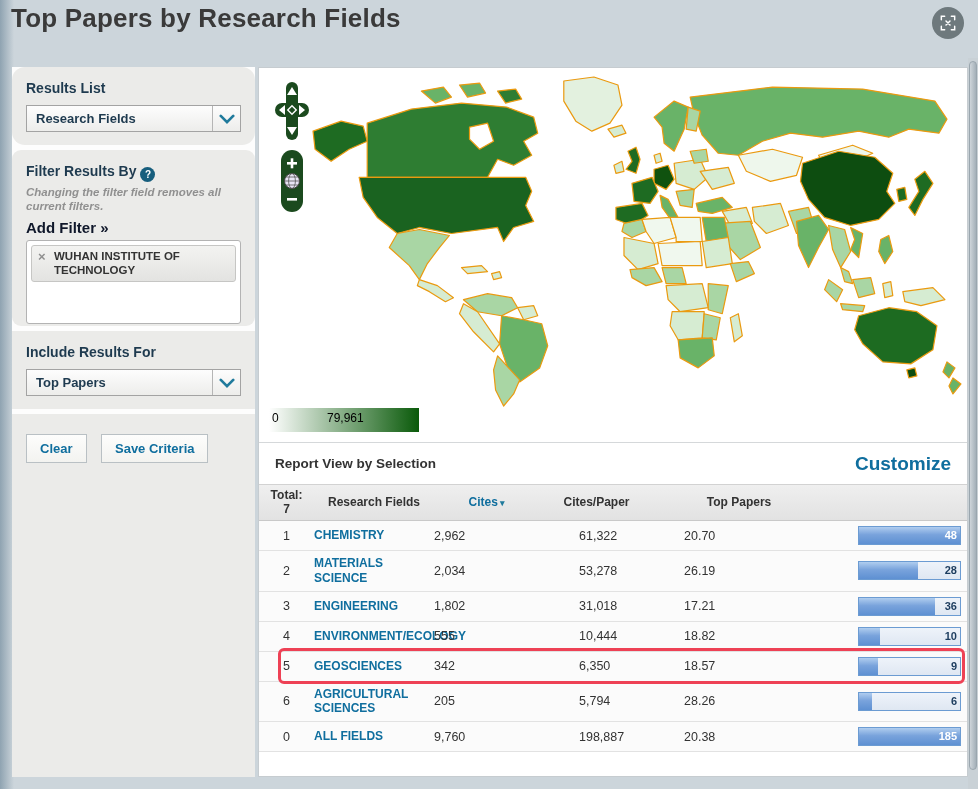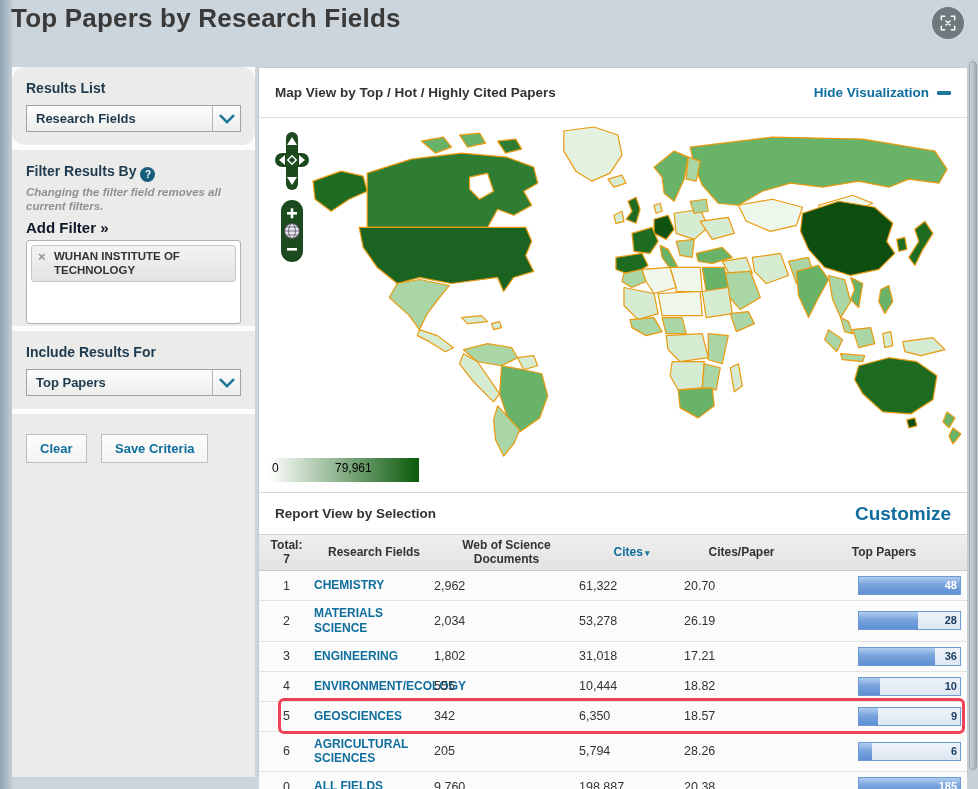--- a/index.html
+++ b/index.html
@@ -16,21 +16,21 @@
 
   
   .sidebar { position:absolute; left:12px; top:67px; width:243px; bottom:12px;
              background:#fdfdfd; display:flex; flex-direction:column; gap:5px; }
   .side-sec { background:#ebebe9; padding:13px 14px; }
   .side-sec h3 { font-size:14px; font-weight:bold; color:#1e3a4f; margin-bottom:9px; }
   .selectbox { display:flex; align-items:center; height:27px; background:linear-gradient(#fdfdfd,#ededeb);
                border:1px solid #a3a3a3; cursor:pointer; }
   .selectbox .sel-label { flex:1; padding:0 9px; font-size:13px; font-weight:bold; color:#1e3a4f; white-space:nowrap; overflow:hidden; }
   .selectbox .sel-arrow { width:28px; height:100%; border-left:1px solid #b5b5b5; display:flex; align-items:center; justify-content:center; }
-  .sec-filter { height:176px; }
+  .sec-filter { height:176px;border-radius:9px; }
   .help-badge { display:inline-flex; align-items:center; justify-content:center; width:15px; height:15px;
                 border-radius:50%; background:#175e7d; color:#fff; font-size:10px; font-weight:bold;
                 vertical-align:-2px; margin-left:4px; cursor:pointer; }
   .filter-note { font-size:11.5px; font-style:italic; font-weight:bold; color:#909090; line-height:1.25; margin:-3px 0 5px; }
   .add-filter { font-size:15px; font-weight:bold; color:#0f172a; text-decoration:none; display:inline-block; margin-bottom:4px; }
   .filter-box { background:#fff; border:1px solid #b3b3b3; border-radius:3px; height:84px; padding:4px; }
   .chip { position:relative; background:linear-gradient(#f3f3f1,#e3e3e1); border:1px solid #c6c6c4; border-radius:3px;
           padding:4px 6px 4px 22px; font-size:11.5px; font-weight:bold; color:#333; line-height:1.2; cursor:default; }
   .chip .chip-x { position:absolute; left:6px; top:3px; color:#8f8f8f; font-size:13px; font-weight:bold; cursor:pointer; }
   .sec-buttons { flex:1; padding-top:20px; }
@@ -46,21 +46,21 @@
   .hide-viz { display:flex; align-items:center; font-size:13.5px; font-weight:bold; color:#0f6e9e; text-decoration:none; }
   .hide-viz .minus-icon { display:inline-block; width:14px; height:4px; background:#1f7a9c; border-radius:1px; margin-left:8px; }
 
   .map-body { position:relative; height:374px; background:#fff; overflow:hidden; }
   .pan-control { position:absolute; left:16px; top:14px; cursor:pointer; }
   .zoom-control { position:absolute; left:22px; top:82px; cursor:pointer; }
   .world-map { position:absolute; left:42px; top:2px; }
   .legend { position:absolute; left:10px; bottom:10px; width:150px; height:24px;
             background:linear-gradient(to right,#ffffff,#0a5a0a); }
   .legend .lg-min { position:absolute; left:3px; top:3px; font-size:12px; color:#000; }
-  .legend .lg-max { position:absolute; left:66px; top:3px; font-size:12px; color:#000; }
+  .legend .lg-max { position:absolute; left:58px; top:3px; font-size:12px; color:#000; }
 
   .report-header { height:42px; padding:12px 16px; display:flex; align-items:center; justify-content:space-between;
                    border-top:1px solid #d5d8da; }
   .report-title { font-size:13.5px; font-weight:bold; color:#333; }
   .customize { font-size:19px; font-weight:bold; color:#0f6e9e; text-decoration:none; }
 
   
   .thead { display:flex; align-items:center; height:37px; background:linear-gradient(#efefef,#e2e2e2);
            border-top:1px solid #d2d2d2; border-bottom:1px solid #c9c9c9;
            font-size:12px; font-weight:bold; color:#333; text-align:center; }
@@ -153,27 +153,20 @@
     </div>
 
     <div class="side-sec sec-buttons">
       <button class="btn">Clear</button>
       <button class="btn">Save Criteria</button>
     </div>
   </div>
 
   <div class="main">
 
-    <div class="map-header">
-      <span class="map-title">Map View by Top / Hot / Highly Cited Papers</span>
-      <a href="#" class="hide-viz">
-        <span>Hide Visualization</span>
-        <span class="minus-icon"></span>
-      </a>
-    </div>
 
     <div class="map-body">
 
       <svg class="pan-control" width="34" height="58" viewBox="0 0 34 58">
         <rect x="11" y="0" width="12" height="58" rx="6" fill="#1b4a1e"></rect>
         <rect x="0" y="21" width="34" height="14" rx="7" fill="#1b4a1e"></rect>
         <polygon points="17,5 12,13 22,13" fill="#fff"></polygon>
         <polygon points="17,53 12,45 22,45" fill="#fff"></polygon>
         <polygon points="4,28 10,23 10,33" fill="#fff"></polygon>
         <polygon points="30,28 24,23 24,33" fill="#fff"></polygon>
@@ -293,21 +286,20 @@
       <span class="report-title">Report View by Selection</span>
       <a href="#" class="customize">Customize</a>
     </div>
 
     <div class="thead">
       <div class="col-rank">
         <div>Total:</div>
         <div>7</div>
       </div>
       <div class="col-field">Research Fields</div>
-      <div class="col-docs" style="padding:0 14px;">Web of Science Documents</div>
       <div class="col-cites">
         <span>Cites</span><span class="sort-caret">▾</span>
       </div>
       <div class="col-cpp">Cites/Paper</div>
       <div class="col-top">Top Papers</div>
     </div>
 
     <div id="tbody">
         <div class="trow">
           <div class="col-rank">1</div>

